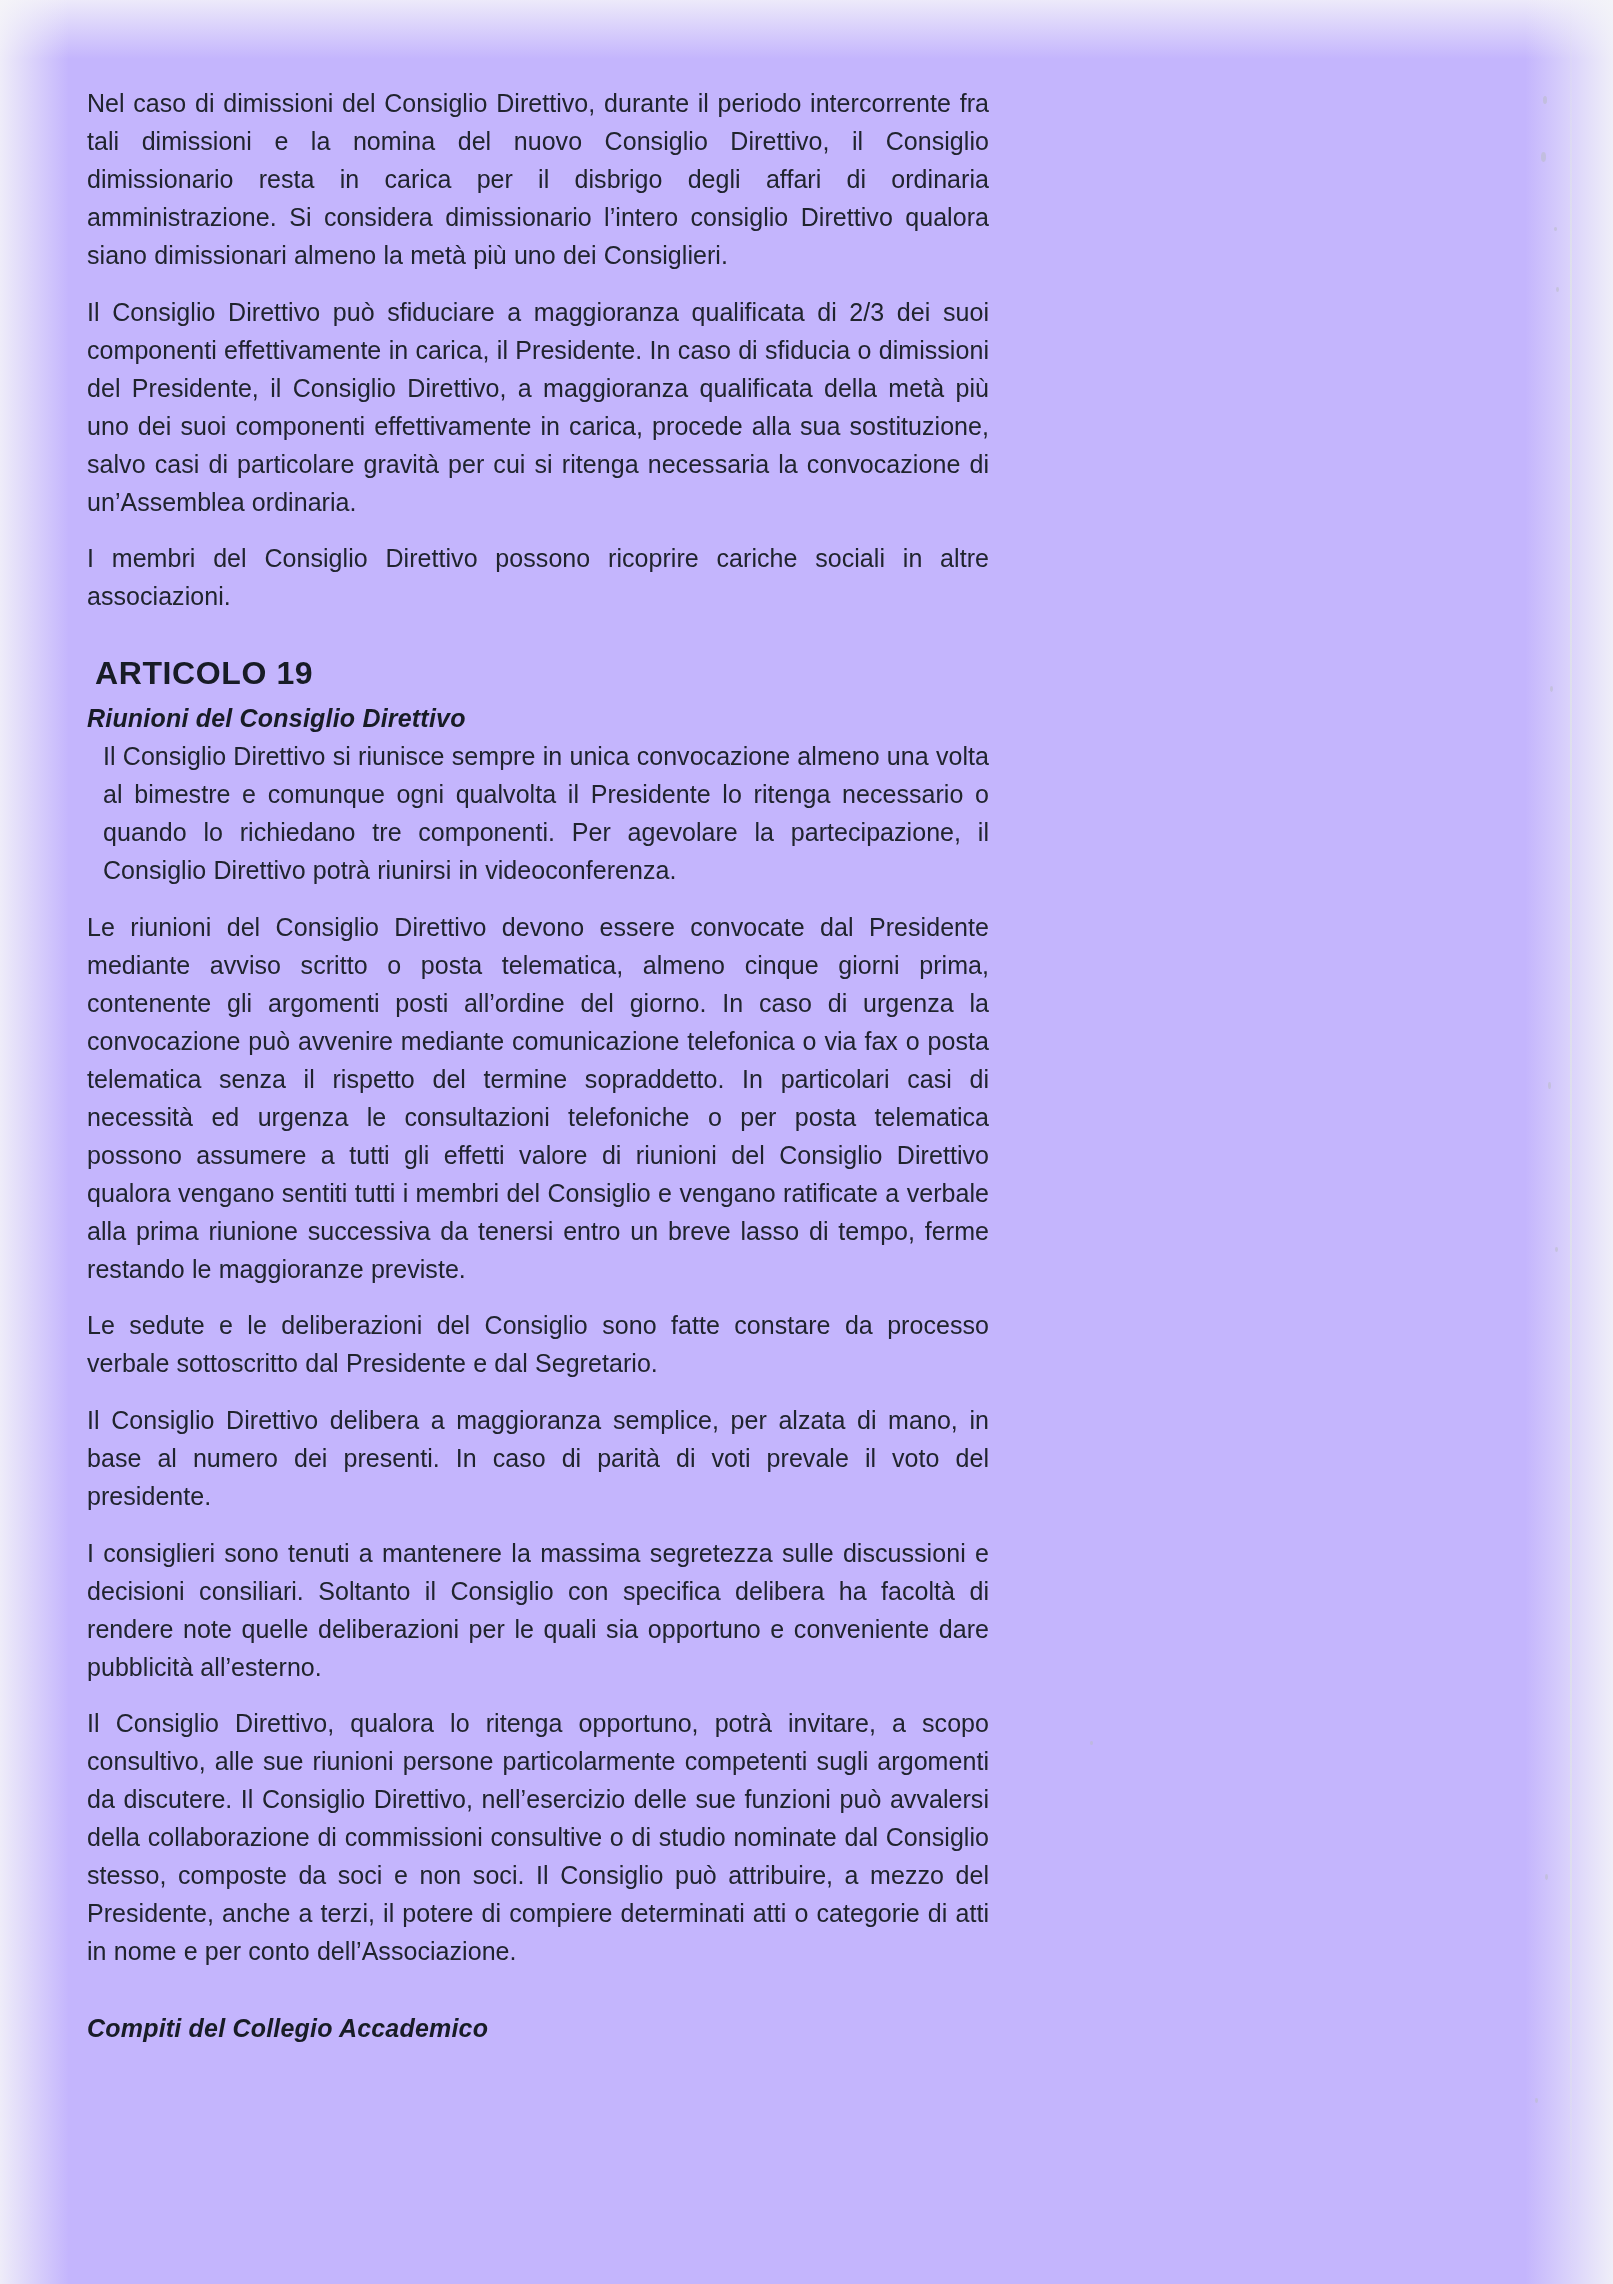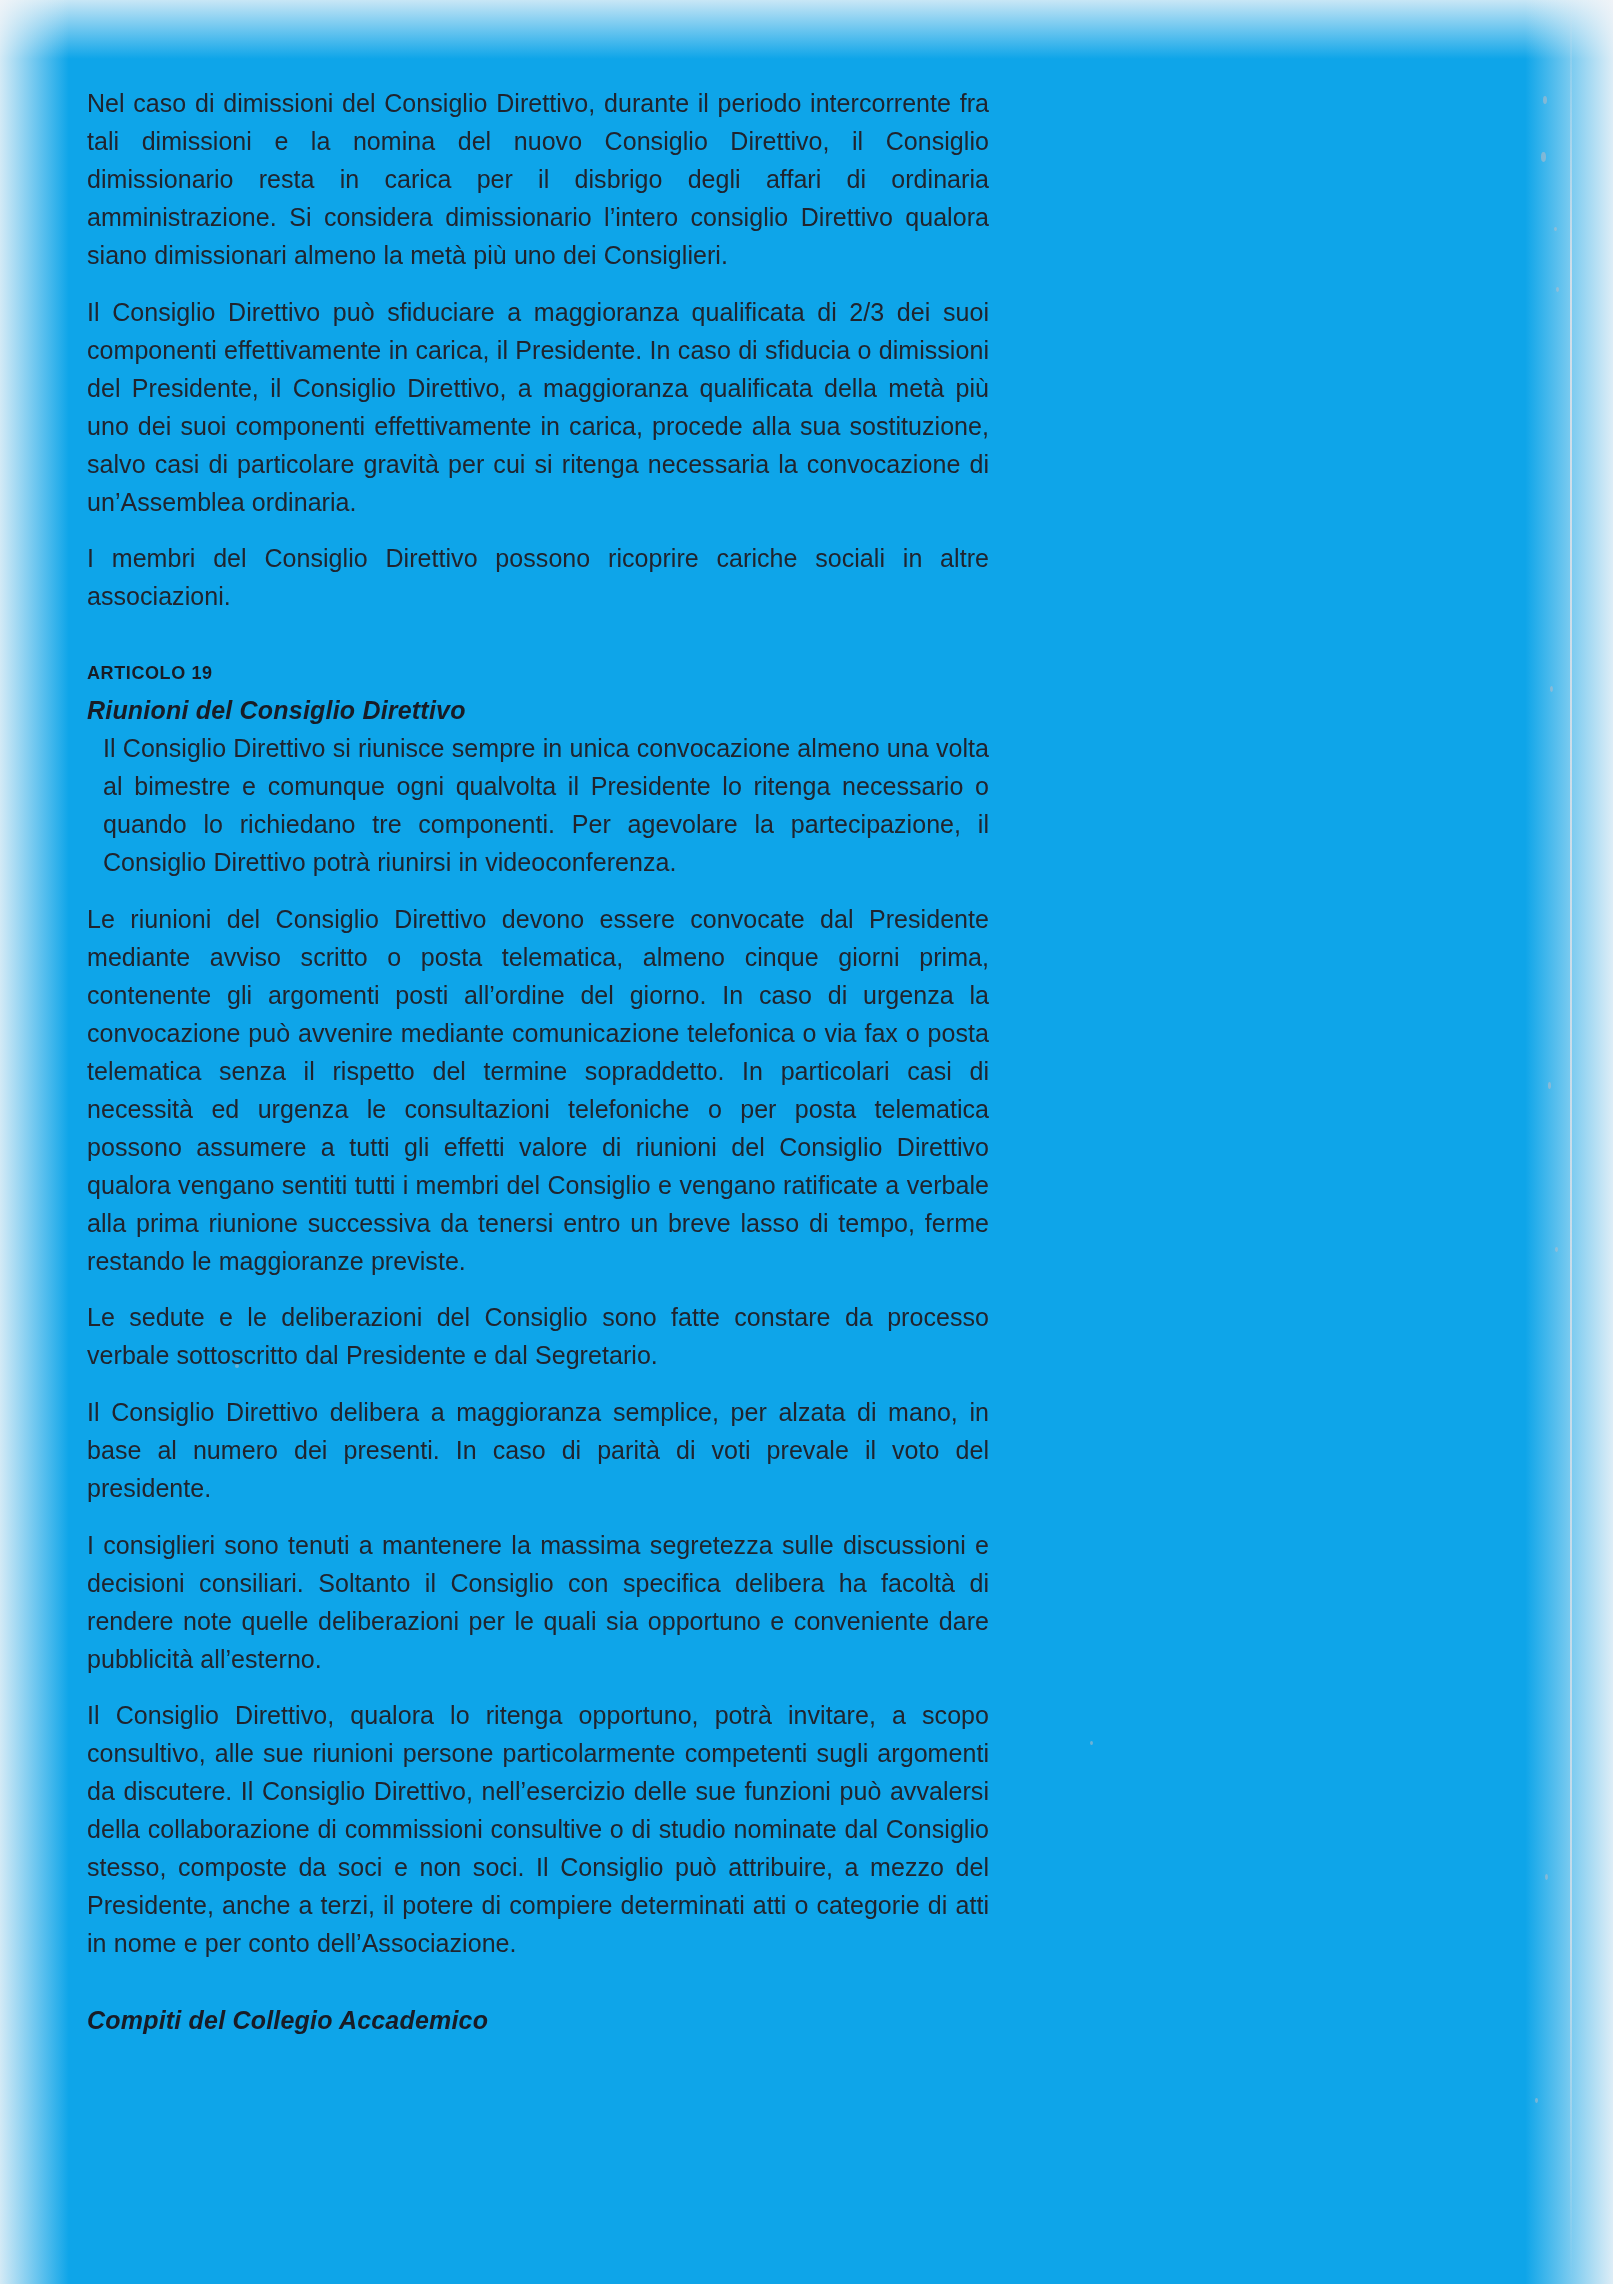--- a/index.html
+++ b/index.html
@@ -7,21 +7,21 @@
     padding: 0;
     background: #ffffff;
   }
   body {
     font-family: "Liberation Sans", sans-serif;
   }
   .page {
     position: relative;
     width: 1613px;
     height: 2285px;
-    background: #0ea5e9;
+    background: #c4b5fd;
     overflow: hidden;
     box-sizing: border-box;
   }
   
   .paper-tint {
     position: absolute;
     inset: 0;
     pointer-events: none;
     background:
       linear-gradient(to right, rgba(246,246,248,0.85) 0px, rgba(255,255,255,0) 69px),
@@ -41,26 +41,26 @@
     color: #20242e;
     text-align: justify;
     text-justify: inter-word;
     letter-spacing: 0.05px;
     word-spacing: 0.2px;
   }
   .art-block {
     margin-top: 40px;
   }
   .art-title {
-    font-size: 18px;
+    font-size: 32px;
     line-height: 37px;
     font-weight: bold;
     color: #181c26;
     letter-spacing: 0.6px;
-    margin: 0;
+    margin: 8px;
   }
   .art-subtitle {
     font-size: 25px;
     line-height: 37px;
     font-weight: bold;
     font-style: italic;
     color: #181c26;
     margin: 0 0 0 0;
     letter-spacing: 0.2px;
   }

